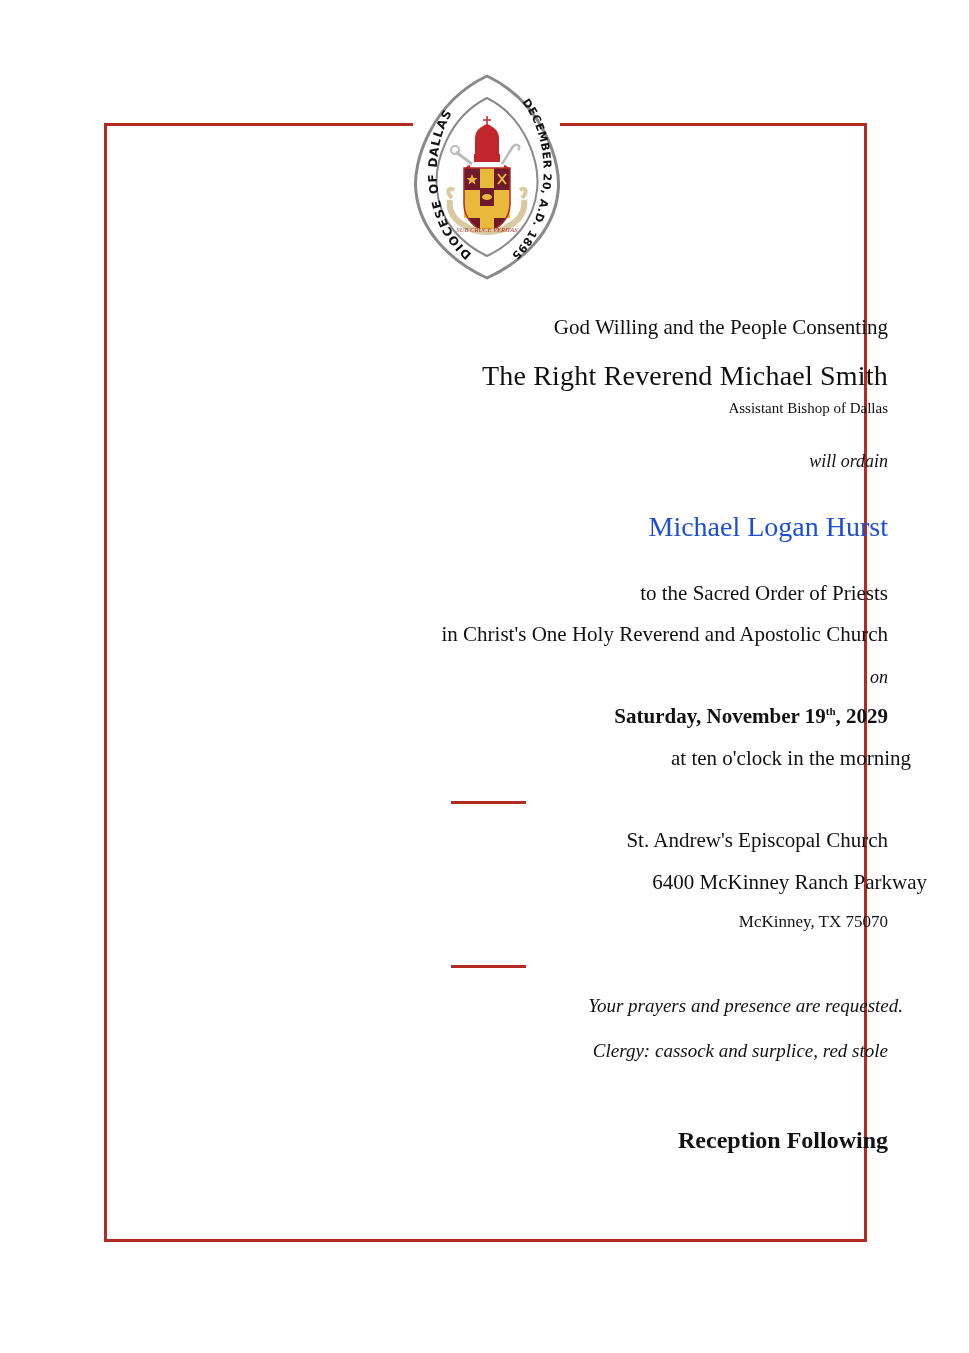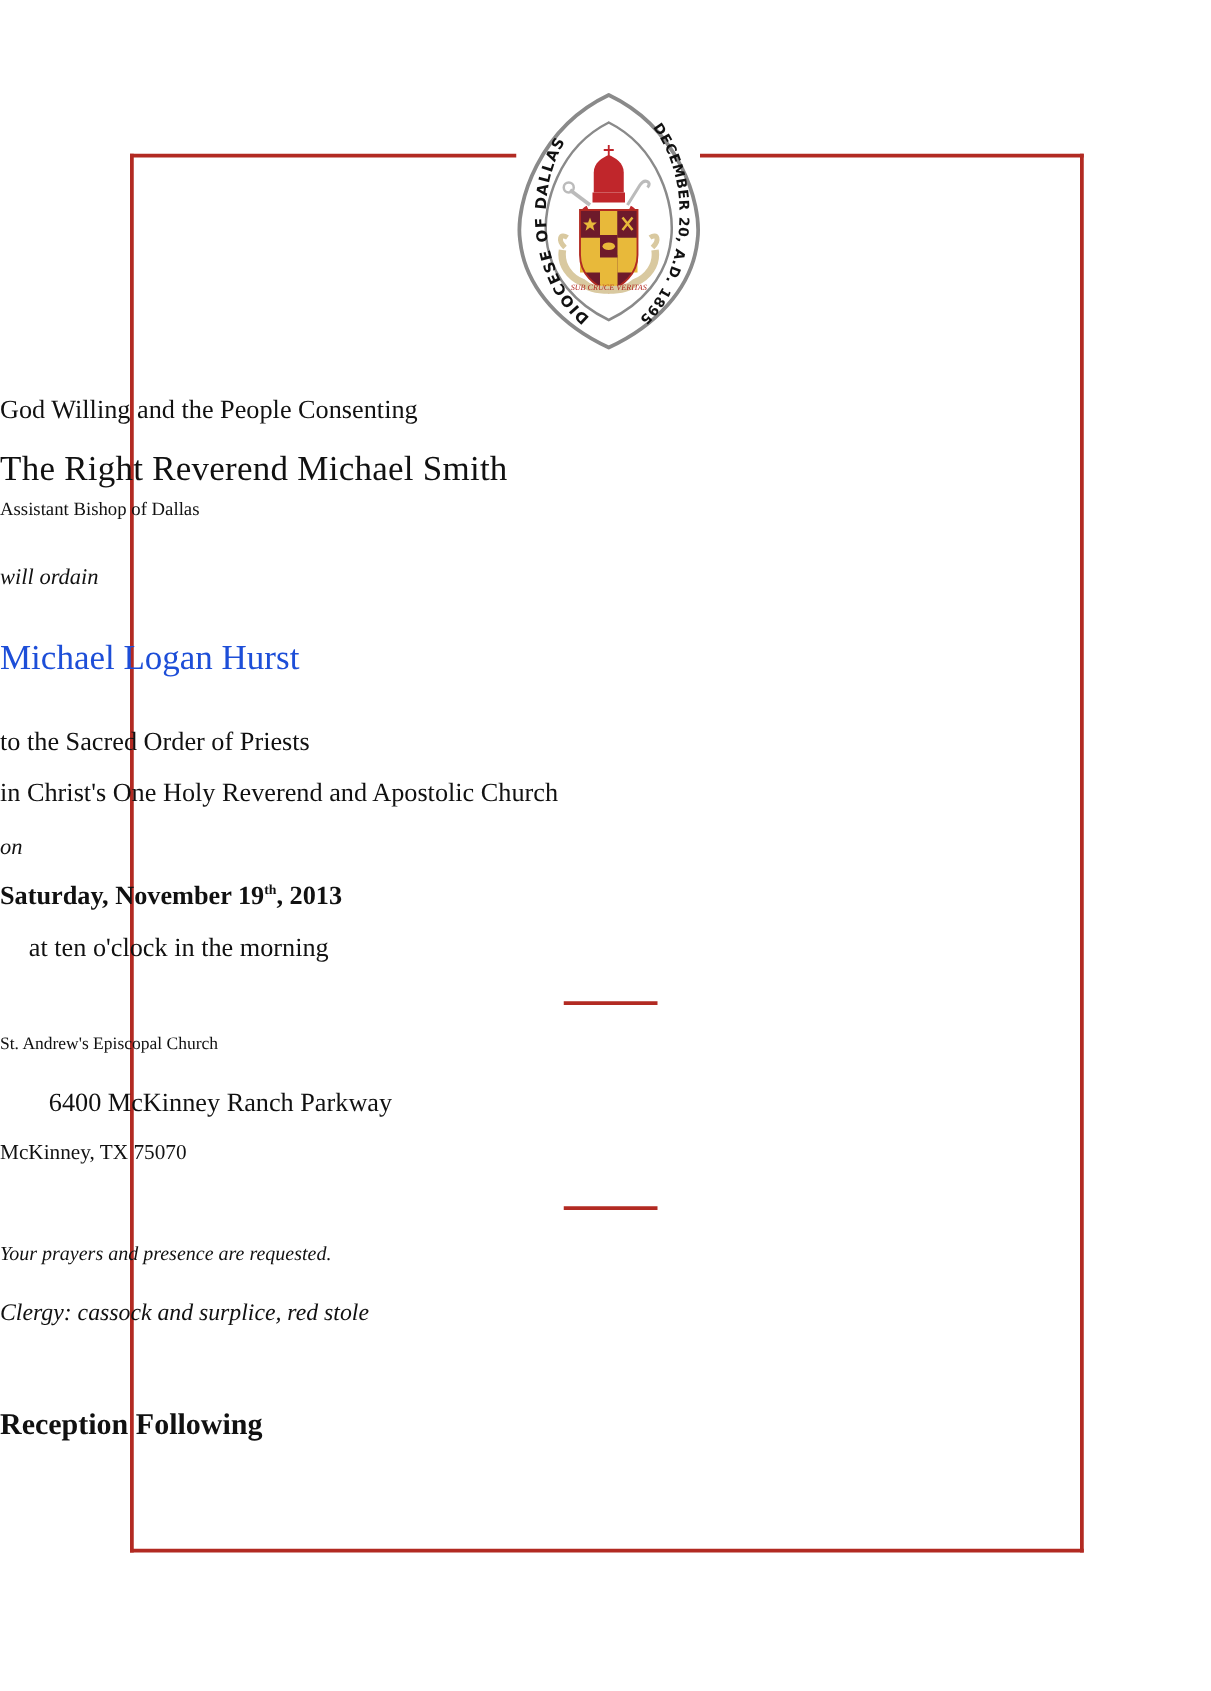--- a/index.html
+++ b/index.html
@@ -30,38 +30,38 @@
       left: 412px;
       top: 72px;
       width: 150px;
       height: 210px;
     }
 
     .line {
       position: absolute;
       left: 0;
       width: 888px;
-      text-align: left;
+      text-align: right;
       white-space: nowrap;
     }
     .l-preamble { top: 315px; font-size: 21px; }
     .l-bishop { top: 360px; font-size: 28px; font-weight: normal; letter-spacing: 0.2px; }
     .l-bishop-title { top: 400px; font-size: 15px; }
     .l-will { top: 451px; font-size: 18px; font-style: italic; }
     .l-ordinand { top: 511px; font-size: 28px; color: #1d4ed8; }
     .l-order { top: 581px; font-size: 21px; }
     .l-church { top: 622px; font-size: 21px; }
     .l-on { top: 667px; font-size: 18px; font-style: italic; }
     .l-date { top: 704px; font-size: 21px; font-weight: bold; }
     .l-date sup { font-size: 11px; vertical-align: 8px; line-height: 0; margin-top: 12px; }
     .l-time { top: 746px; font-size: 21px; padding-left: 23px; }
-    .l-venue { top: 828px; font-size: 14px; }
+    .l-venue { top: 828px; font-size: 21px; }
     .l-address { top: 870px; font-size: 21px; padding-left: 39px; }
     .l-city { top: 912px; font-size: 17px; }
-    .l-prayers { top: 995px; font-size: 16px; font-style: italic; }
+    .l-prayers { top: 995px; font-size: 19px; font-style: italic; margin-left: 15px; }
     .l-clergy { top: 1040px; font-size: 19px; font-style: italic; }
     .l-reception { top: 1127px; font-size: 24px; font-weight: bold; }
 
     .divider {
       position: absolute;
       left: 451px;
       width: 75px;
       height: 3px;
       background: #B22A22;
     }
@@ -129,21 +129,21 @@
 </div>
 
 <div class="line l-preamble">God Willing and the People Consenting</div>
 <div class="line l-bishop">The Right Reverend Michael Smith</div>
 <div class="line l-bishop-title">Assistant Bishop of Dallas</div>
 <div class="line l-will">will ordain</div>
 <div class="line l-ordinand">Michael Logan Hurst</div>
 <div class="line l-order">to the Sacred Order of Priests</div>
 <div class="line l-church">in Christ's One Holy Reverend and Apostolic Church</div>
 <div class="line l-on">on</div>
-<div class="line l-date"><span>Saturday, November 19</span><sup>th</sup><span>, 2013</span></div>
+<div class="line l-date"><span>Saturday, November 19</span><sup>th</sup><span>, 2029</span></div>
 <div class="line l-time">at ten o'clock in the morning</div>
 
 <div class="divider divider-1"></div>
 
 <div class="line l-venue">St. Andrew's Episcopal Church</div>
 <div class="line l-address">6400 McKinney Ranch Parkway</div>
 <div class="line l-city">McKinney, TX 75070</div>
 
 <div class="divider divider-2"></div>
 

